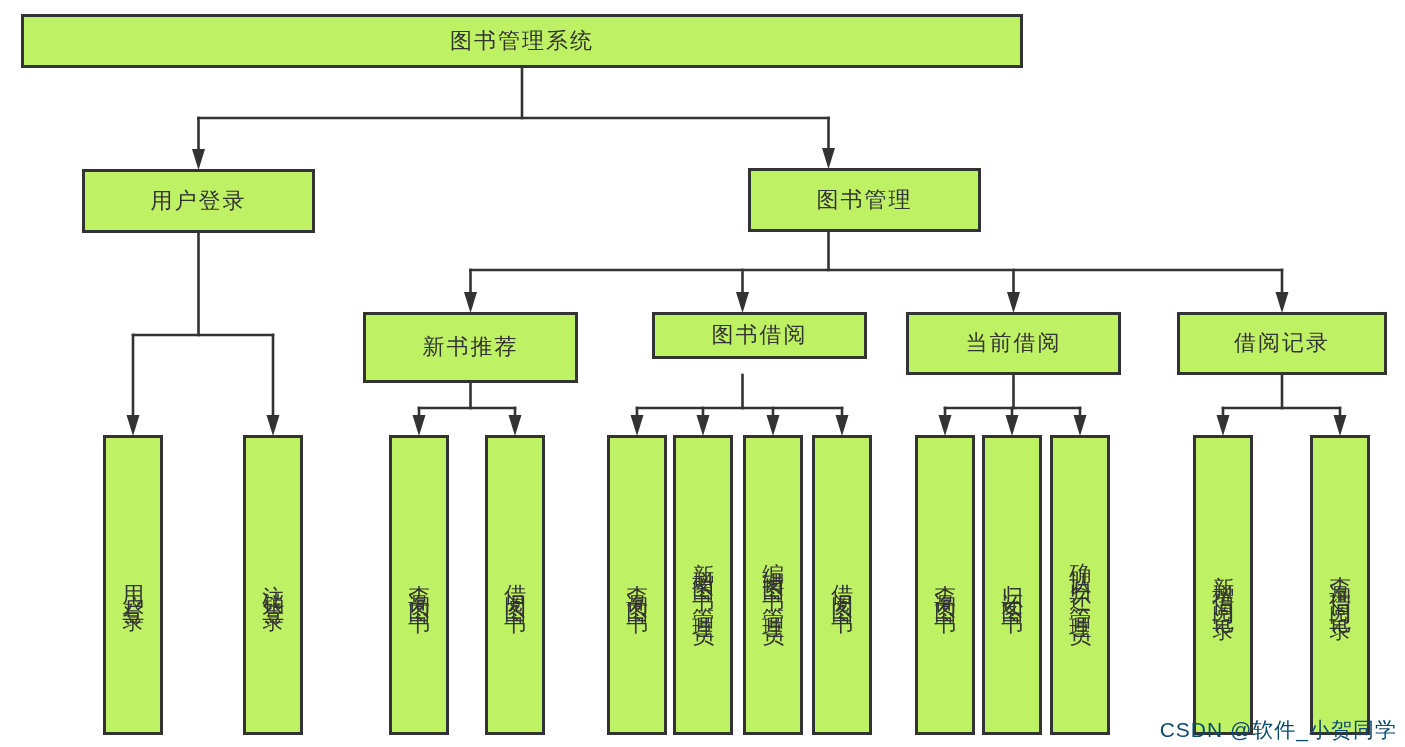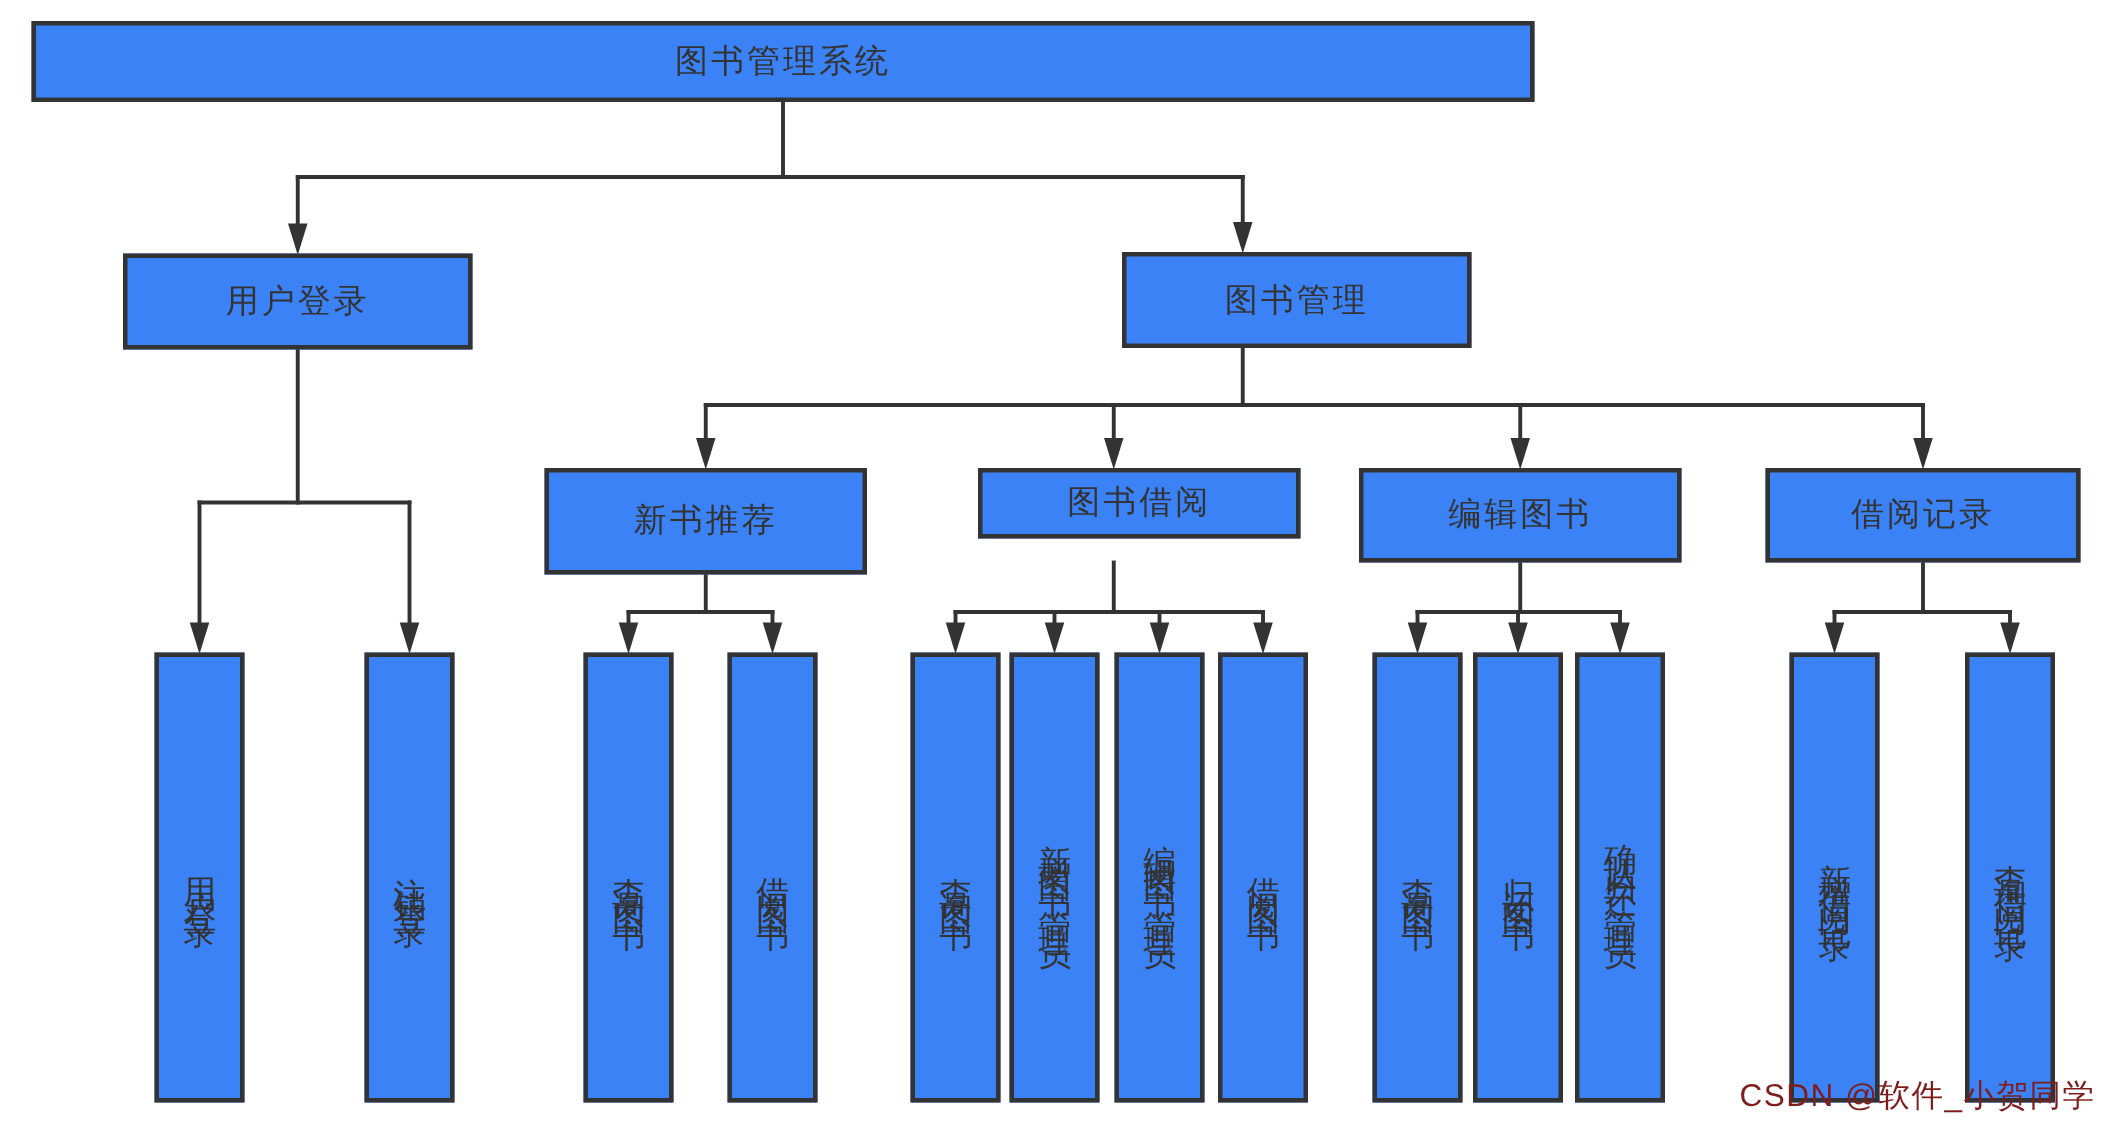--- a/index.html
+++ b/index.html
@@ -16,21 +16,21 @@
   }
   #connectors {
     position: absolute;
     left: 0; top: 0;
     pointer-events: none;
   }
   .node {
     position: absolute;
     box-sizing: border-box;
     border: 3px solid var(--line, #333333);
-    background: #3b82f6;
+    background: #bef264;
     display: flex;
     align-items: center;
     justify-content: center;
     z-index: 1;
   }
   .node .label {
     color: var(--text, #333333);
     font-size: 22px;
     letter-spacing: 2px;
     white-space: nowrap;
@@ -103,38 +103,38 @@
       <polygon points="1005.5,415 1018.5,415 1012,436" fill="#333333"></polygon>
       <line x1="1080" y1="408" x2="1080" y2="419" stroke="#333333" stroke-width="2.6" stroke-linecap="square"></line>
       <polygon points="1073.5,415 1086.5,415 1080,436" fill="#333333"></polygon>
       <line x1="1282" y1="375" x2="1282" y2="408" stroke="#333333" stroke-width="2.6" stroke-linecap="square"></line>
       <line x1="1223" y1="408" x2="1340" y2="408" stroke="#333333" stroke-width="2.6" stroke-linecap="square"></line>
       <line x1="1223" y1="408" x2="1223" y2="419" stroke="#333333" stroke-width="2.6" stroke-linecap="square"></line>
       <polygon points="1216.5,415 1229.5,415 1223,436" fill="#333333"></polygon>
       <line x1="1340" y1="408" x2="1340" y2="419" stroke="#333333" stroke-width="2.6" stroke-linecap="square"></line>
       <polygon points="1333.5,415 1346.5,415 1340,436" fill="#333333"></polygon>
     </svg>
-  <div id="watermark" style="color: #7f1d1d;">CSDN @软件_小贺同学</div>
+  <div id="watermark" style="color: #0c4a6e;">CSDN @软件_小贺同学</div>
 <div class="node horizontal" style="left: 21px; top: 14px; width: 1002px; height: 54px;">
       <span class="label">图书管理系统</span>
     </div>
     <div class="node horizontal" style="left: 82px; top: 169px; width: 233px; height: 64px;">
       <span class="label">用户登录</span>
     </div>
     <div class="node horizontal" style="left: 748px; top: 168px; width: 233px; height: 64px;">
       <span class="label">图书管理</span>
     </div>
     <div class="node horizontal" style="left: 363px; top: 312px; width: 215px; height: 71px;">
       <span class="label">新书推荐</span>
     </div>
     <div class="node horizontal" style="left: 652px; top: 312px; width: 215px; height: 47px;">
       <span class="label">图书借阅</span>
     </div>
     <div class="node horizontal" style="left: 906px; top: 312px; width: 215px; height: 63px;">
-      <span class="label">编辑图书</span>
+      <span class="label">当前借阅</span>
     </div>
     <div class="node horizontal" style="left: 1177px; top: 312px; width: 210px; height: 63px;">
       <span class="label">借阅记录</span>
     </div>
     <div class="node vertical" style="left: 103px; top: 435px; width: 60px; height: 300px;">
       <span class="label">用户登录</span>
     </div>
     <div class="node vertical" style="left: 243px; top: 435px; width: 60px; height: 300px;">
       <span class="label">注销登录</span>
     </div>

